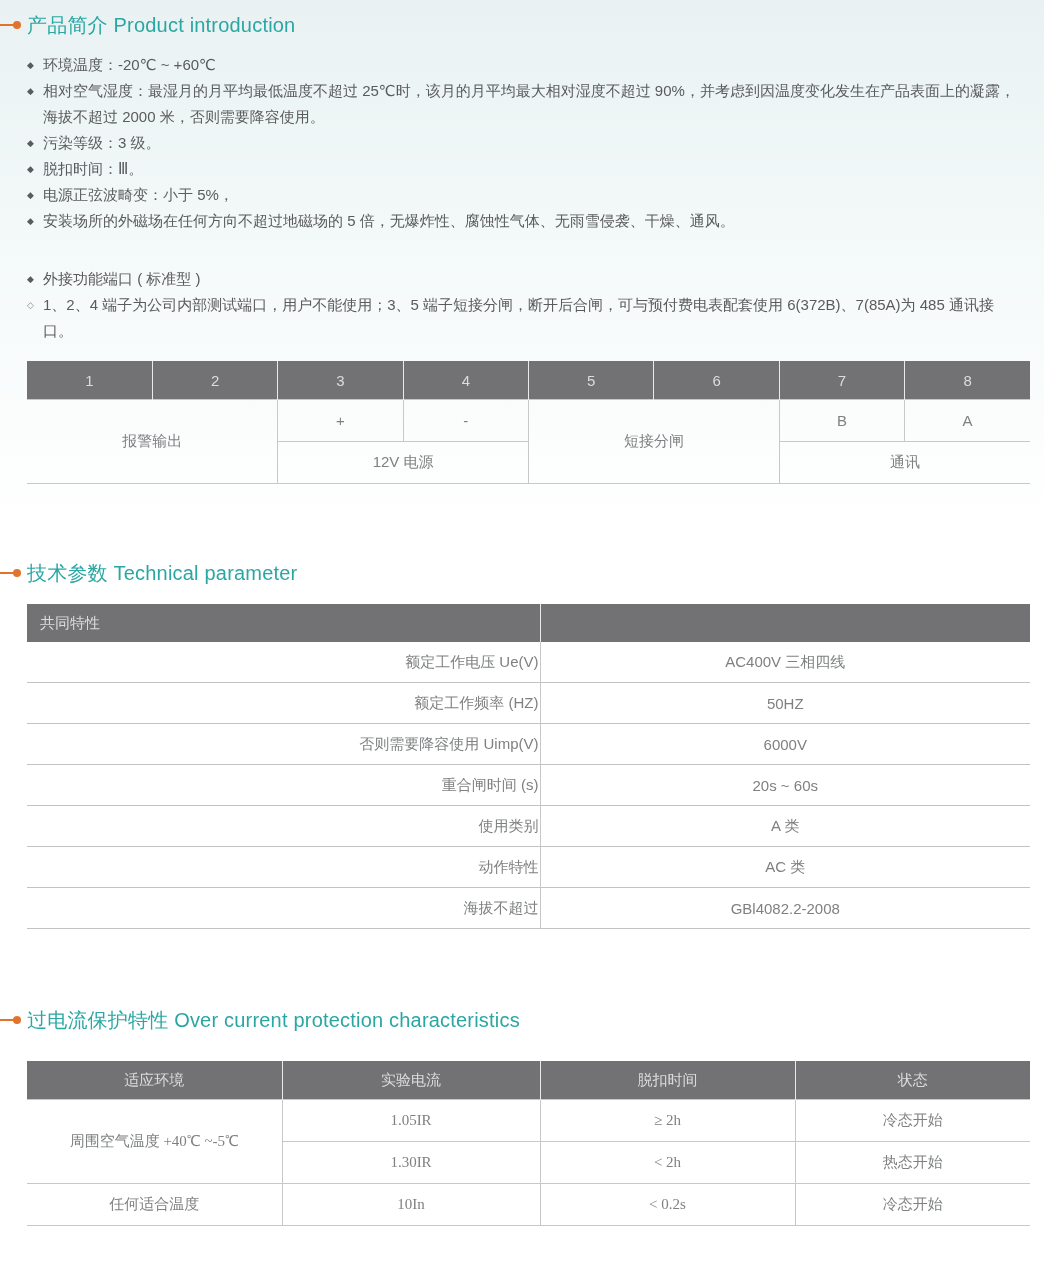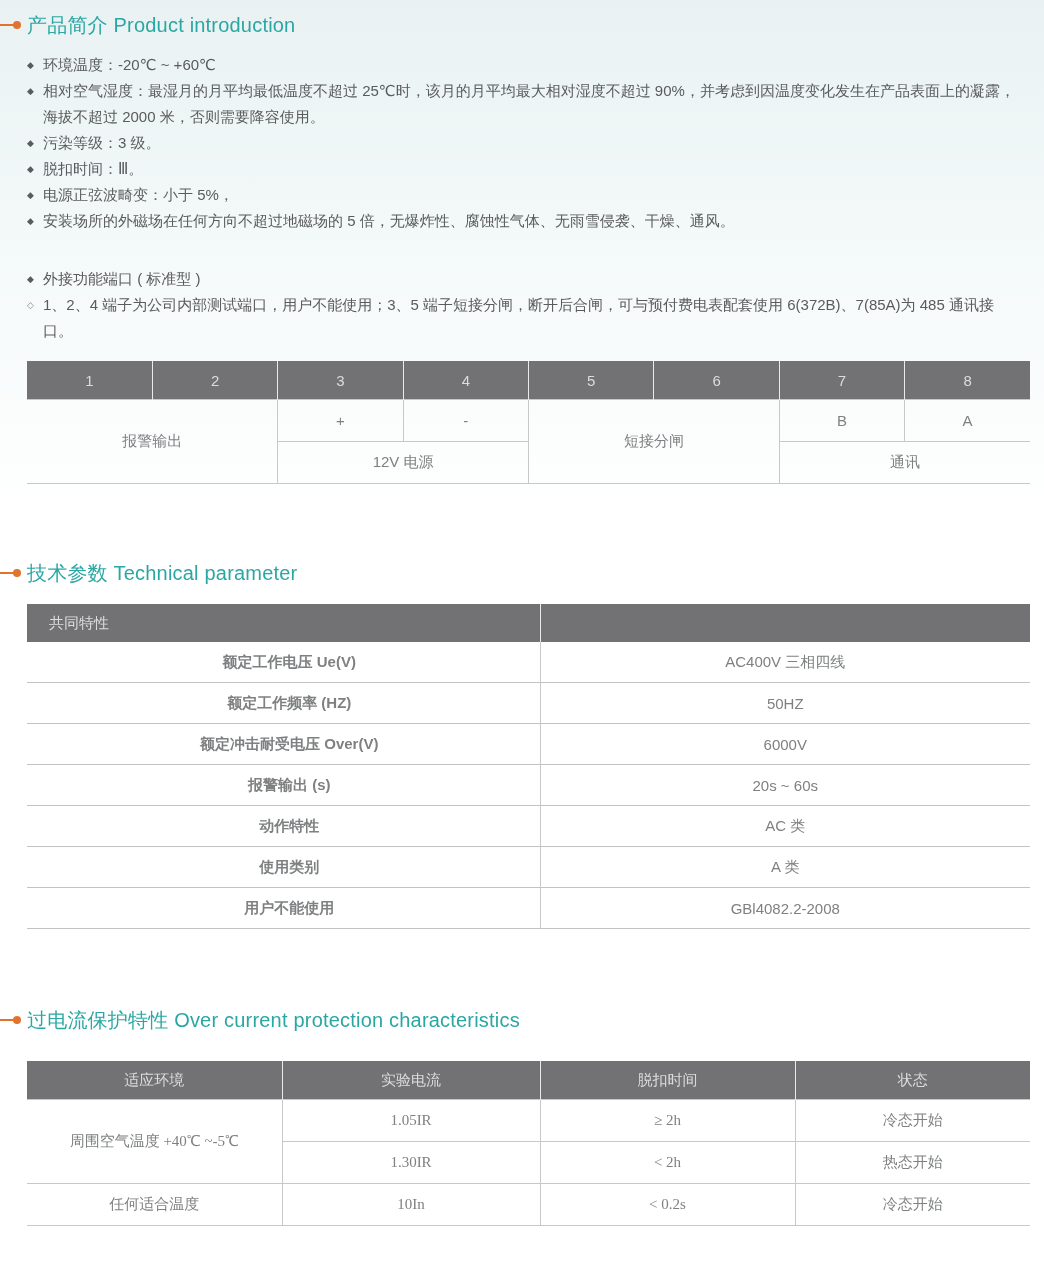--- a/index.html
+++ b/index.html
@@ -34,23 +34,23 @@
   th:last-child{border-right:none;}
   td{font-size:15px;color:#7f8082;text-align:center;vertical-align:middle;}
   
   .grid td{height:39px;border:1px solid #c8c8c8;}
   .grid td:first-child{border-left:none;}
   .grid td:last-child{border-right:none;}
   .term{margin-top:17px;}
   .oc{margin-top:28px;font-family:Liberation Serif, serif;}
   
   .tech{margin-top:18px;}
-  .tech th{text-align:left;padding-left:22px;}
+  .tech th{text-align:left;padding-left:13px;}
   .tech td{height:38px;border-bottom:1px solid #c3c3c3;}
-  .tech td.label{text-align:center;padding-left:13px;border-right:1px solid #c8c8c8;font-weight:bold;}
+  .tech td.label{text-align:right;padding-left:13px;border-right:1px solid #c8c8c8;}
   .sec2{margin-top:76px;}
   .sec3{margin-top:78px;}
   .note{margin:20px 0 0 28px;font-size:15px;color:#6a6b6d;}
   .note .nr{margin-left:60px;}
 </style>
 </head>
 <body>
 
 <div class="page">
 
@@ -162,37 +162,37 @@
       <tbody>
         <tr>
           <td class="label">额定工作电压 Ue(V)</td>
           <td>AC400V 三相四线</td>
         </tr>
         <tr>
           <td class="label">额定工作频率 (HZ)</td>
           <td>50HZ</td>
         </tr>
         <tr>
-          <td class="label">额定冲击耐受电压 Over(V)</td>
+          <td class="label">否则需要降容使用 Uimp(V)</td>
           <td>6000V</td>
         </tr>
         <tr>
-          <td class="label">报警输出 (s)</td>
+          <td class="label">重合闸时间 (s)</td>
           <td>20s ~ 60s</td>
+        </tr>
+        <tr>
+          <td class="label">使用类别</td>
+          <td>A 类</td>
         </tr>
         <tr>
           <td class="label">动作特性</td>
           <td>AC 类</td>
         </tr>
         <tr>
-          <td class="label">使用类别</td>
-          <td>A 类</td>
-        </tr>
-        <tr>
-          <td class="label">用户不能使用</td>
+          <td class="label">海拔不超过</td>
           <td>GBl4082.2-2008</td>
         </tr>
       </tbody>
     </table>
   </section>
 
   <section class="sec3">
     <div class="sec-title">
       <span class="marker">
         <span class="m-line"></span>

